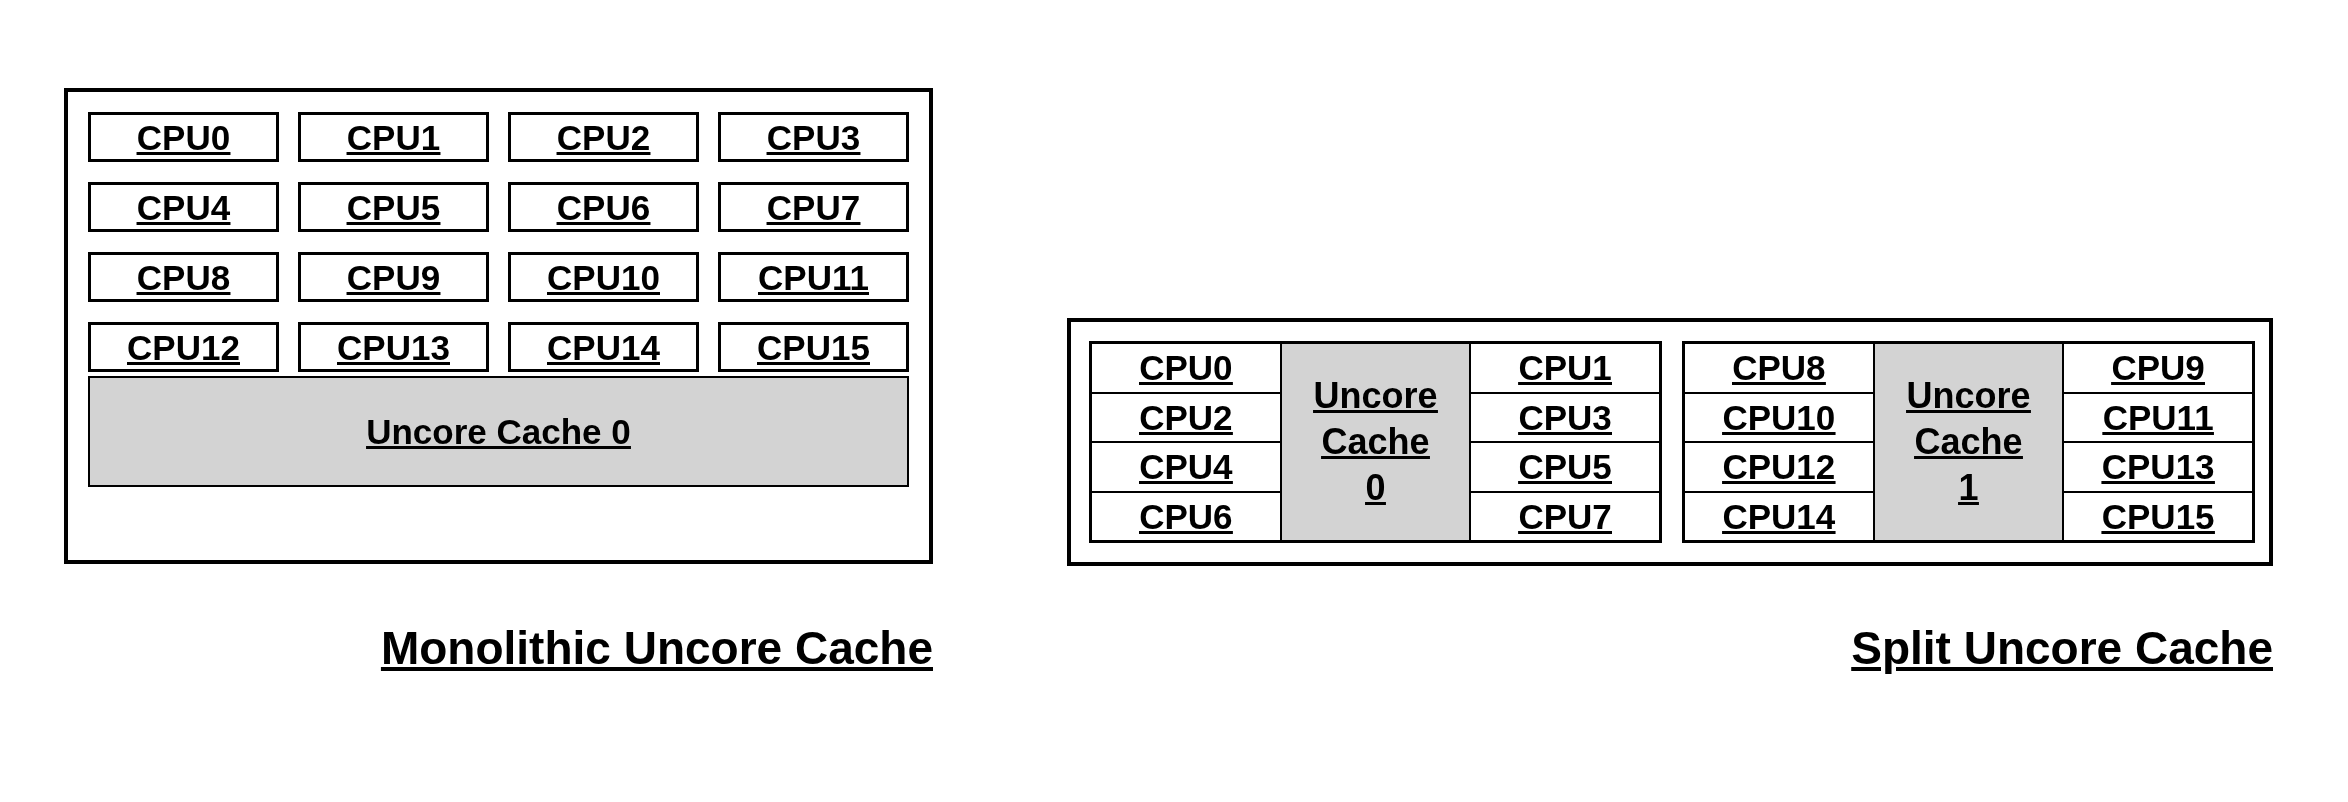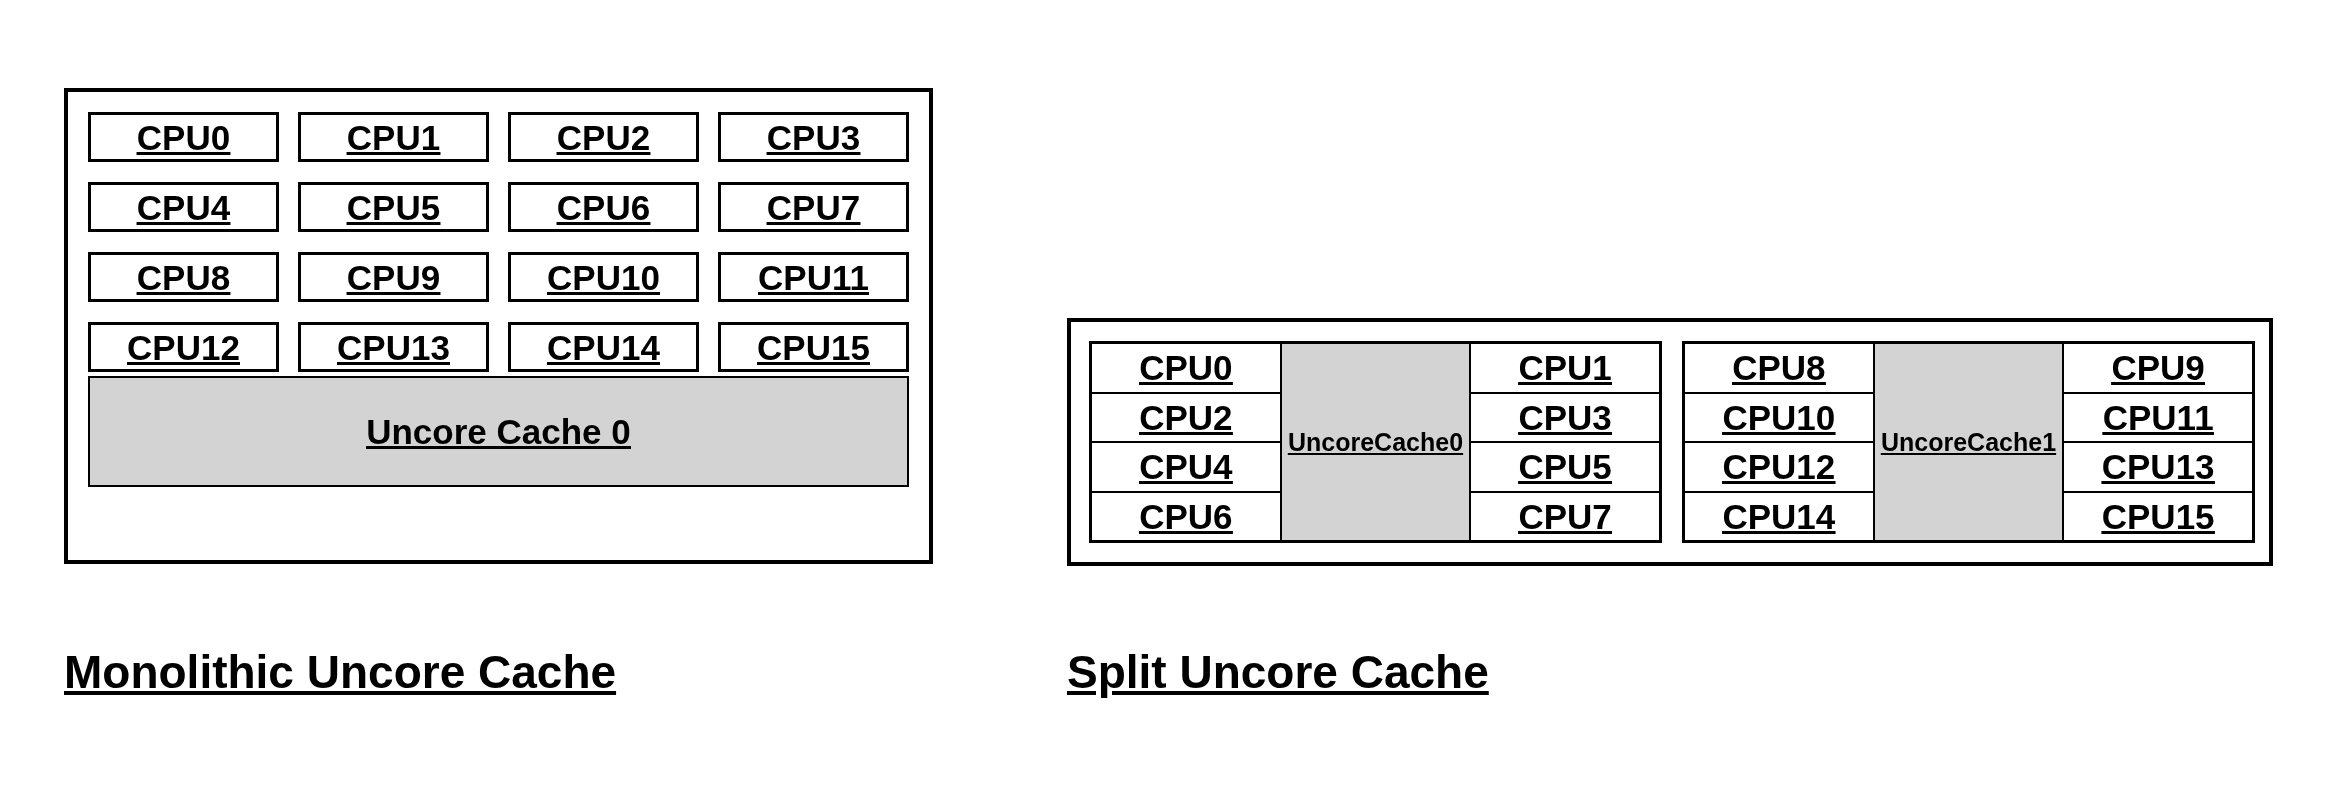--- a/index.html
+++ b/index.html
@@ -81,32 +81,32 @@
     display: flex;
     align-items: center;
     justify-content: center;
     font-size: 35px;
     line-height: 1;
   }
   .split-cache {
     grid-column: 2;
     grid-row: 1 / 5;
     background: var(--cache-fill);
-    flex-direction: row;
-    font-size: 25px;
+    flex-direction: column;
+    font-size: 36px;
     line-height: 46px;
   }
 
   
   .caption {
     position: absolute;
-    top: 646px;
+    top: 622px;
     font-size: 46px;
     line-height: 52px;
-    text-align: left;
+    text-align: right;
   }
   .caption.mono { left: 64px; width: 869px; }
   .caption.split { left: 1067px; width: 1206px; }
 </style>
 </head>
 <body>
 
 <div class="mono-box">
   <div class="mono-grid" id="mono-grid">
       <div class="cpu-box">CPU0</div>

